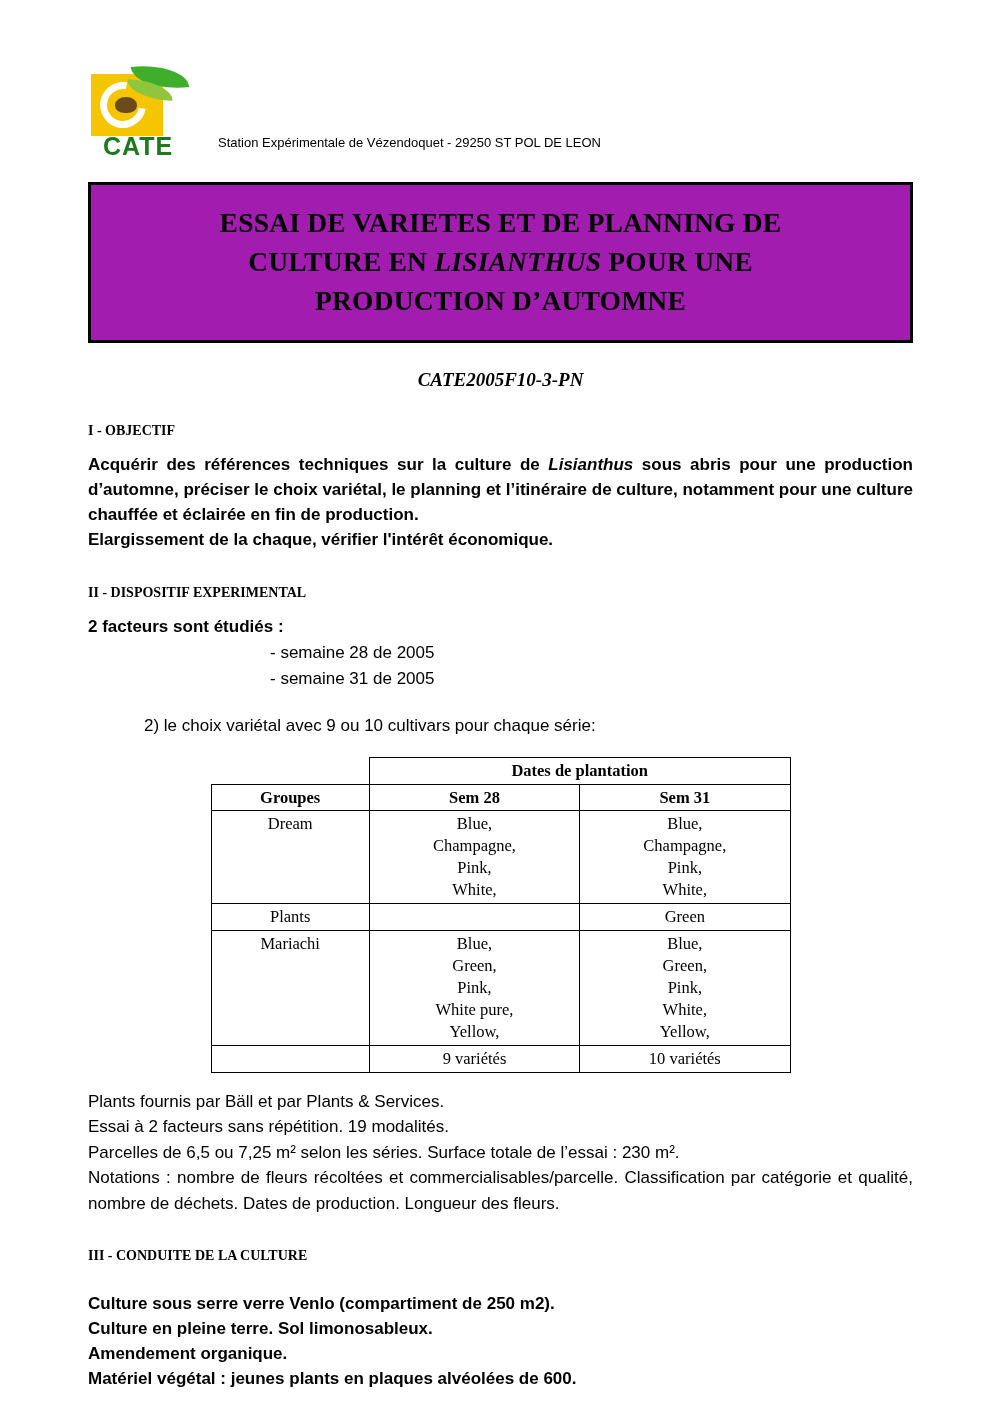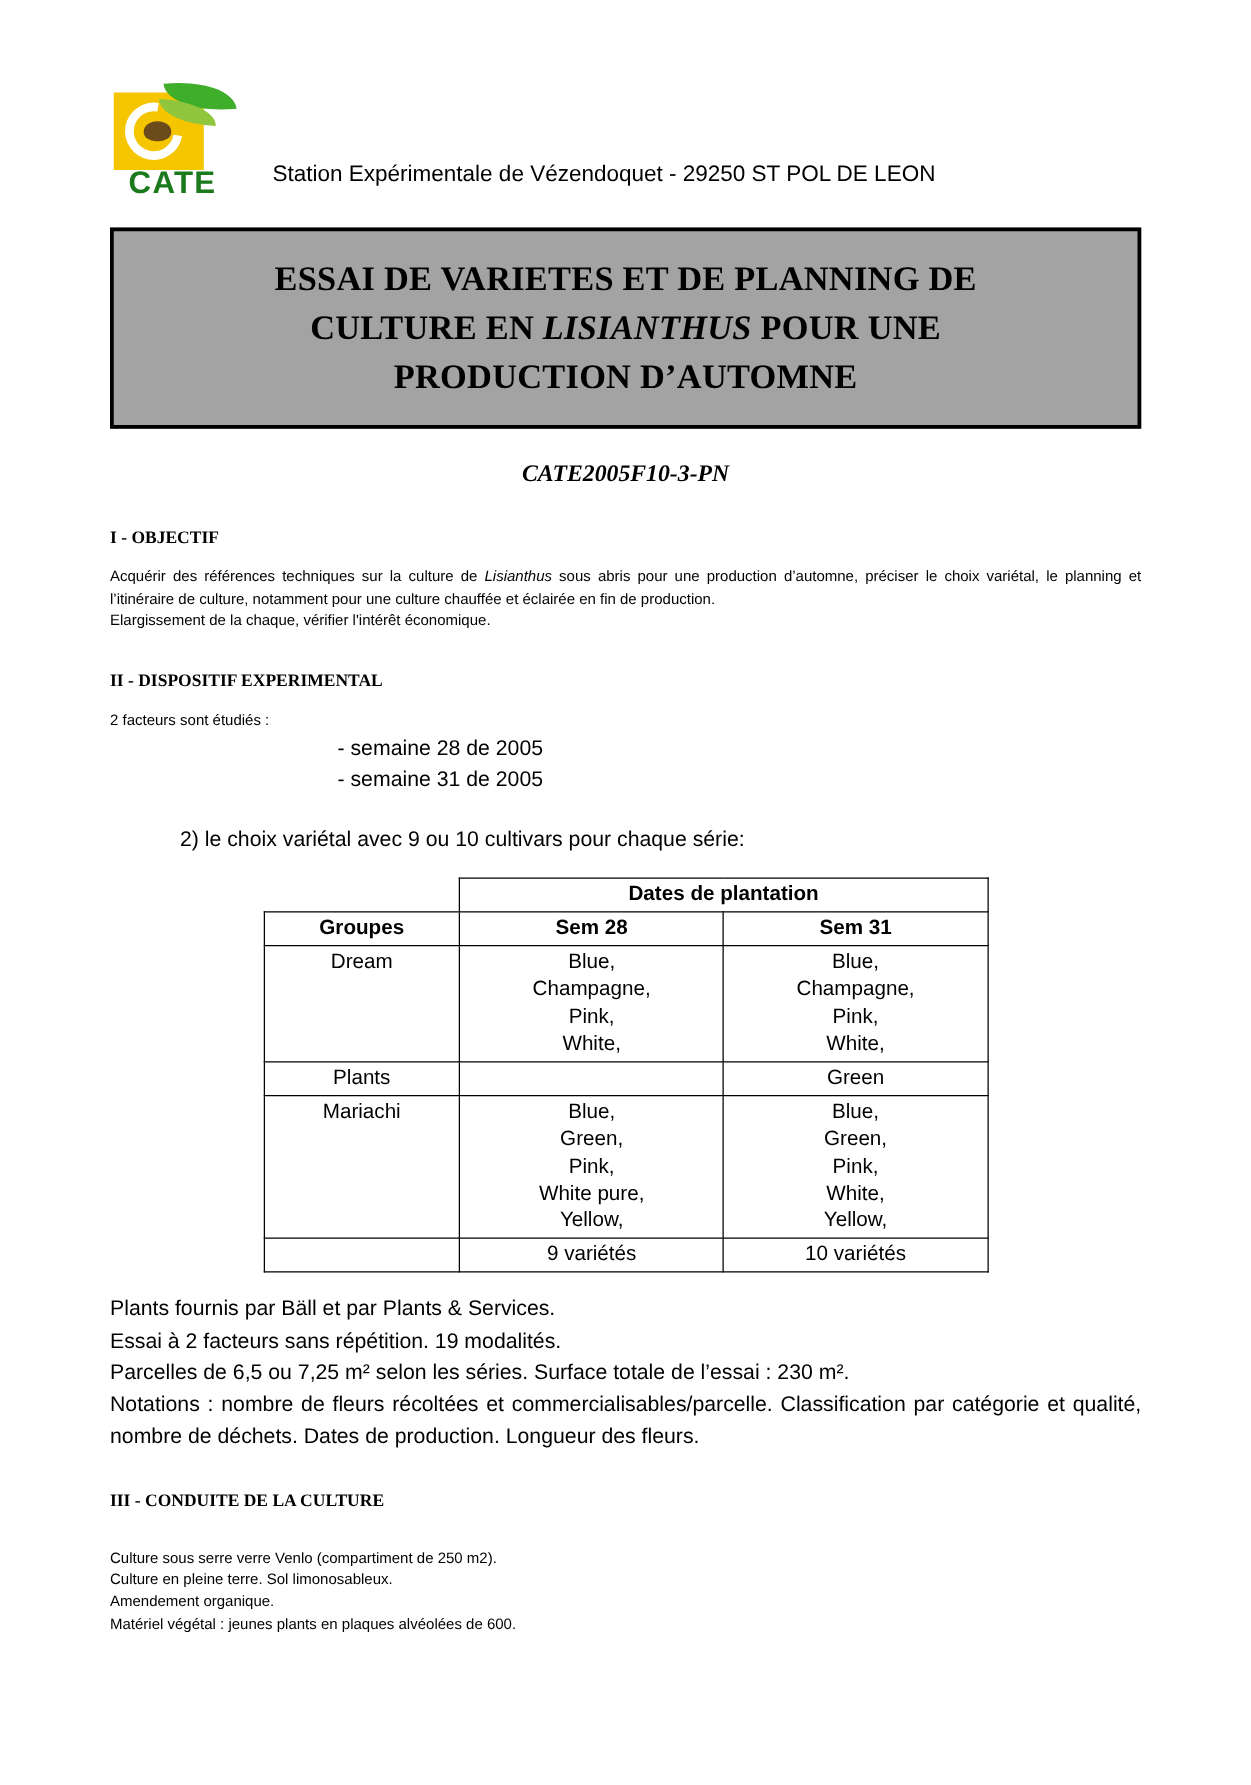--- a/index.html
+++ b/index.html
@@ -88,30 +88,30 @@
     top: 74px;
     width: 100px;
     text-align: center;
     font-family: "Liberation Sans", sans-serif;
     font-weight: bold;
     font-size: 25px;
     color: #1b7a1b;
     letter-spacing: 1px;
   }
   .station-line {
-    font-size: 18px;
+    font-size: 13px;
     color: #000;
     padding: 0 0 16px 30px;
     font-family: "Liberation Sans", sans-serif;
   }
   
   .title-box {
     margin: 16px 88px 0 88px;
     border: 3px solid #000;
-    background: #a3a3a3;
+    background: #a21caf;
     padding: 18px 20px 20px 20px;
     text-align: center;
   }
   .title-box .title-line {
     font-family: "Liberation Serif", serif;
     font-weight: bold;
     font-size: 27.5px;
     line-height: 1.42;
     letter-spacing: 0.2px;
   }
@@ -131,24 +131,25 @@
     padding: 0 88px 40px 88px;
   }
   h2.section {
     font-family: "Liberation Serif", serif;
     font-weight: bold;
     font-size: 14px;
     margin: 32px 0 14px 0;
   }
   p.body, div.body {
     font-family: "Liberation Sans", sans-serif;
-    font-size: 12px;
+    font-size: 17px;
     line-height: 1.47;
     margin: 0 0 0 0;
     text-align: justify;
+    font-weight: bold;
   }
   .justified {
     text-align: justify;
   }
   .ital-s {
     font-style: italic;
   }
   .list-item {
     font-family: "Liberation Sans", sans-serif;
     font-size: 17px;
@@ -162,21 +163,21 @@
     margin-left: 182px;
   }
   .gap-sm { height: 14px; }
   .gap-md { height: 22px; }
   
   table.vtable {
     border-collapse: collapse;
     margin: 18px 0 0 0;
     width: 580px;
     margin-left: 0px;
-    font-family: Liberation Sans, sans-serif;
+    font-family: Liberation Serif, serif;
     font-size: 16.5px;
   }
   table.vtable td {
     border: 1px solid #000;
     text-align: center;
     vertical-align: top;
     padding: 2px 4px;
     line-height: 1.33;
   }
   table.vtable td.nb {

